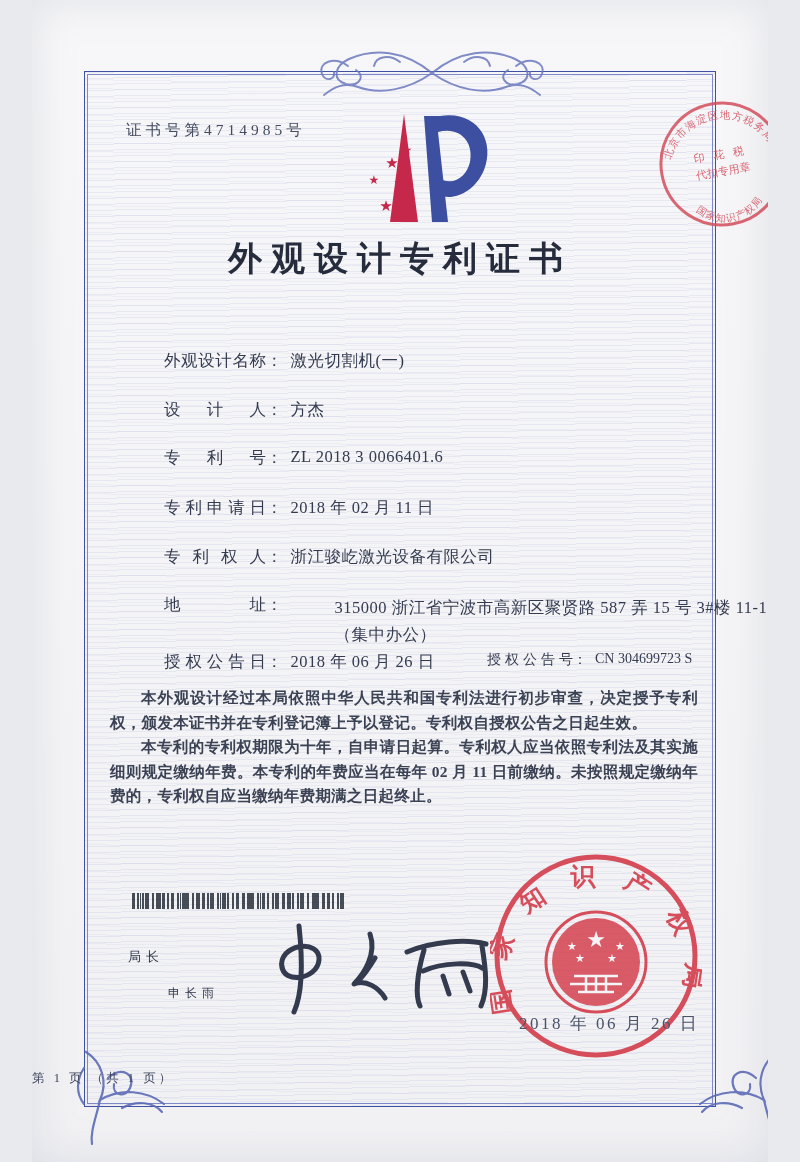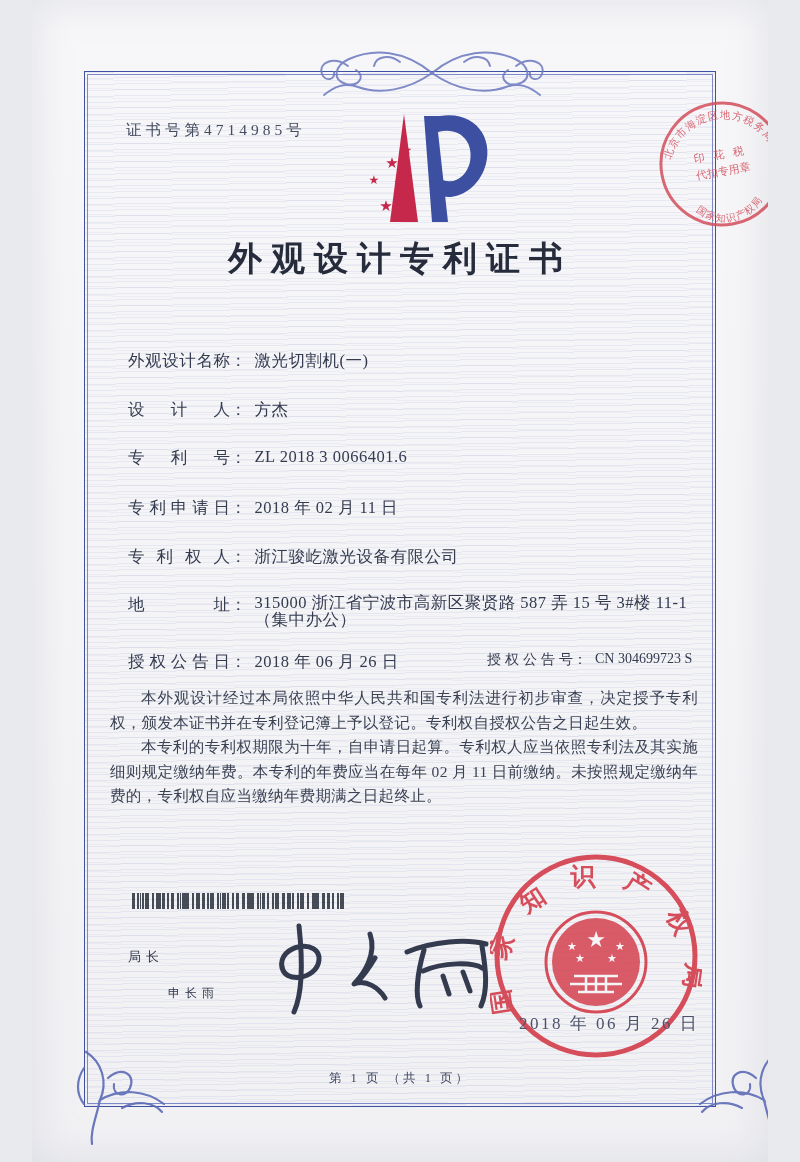--- a/index.html
+++ b/index.html
@@ -27,51 +27,51 @@
             letter-spacing:4px; color:#454c60; }
 
   .logo{ position:absolute; left:326px; top:108px; }
 
   .tax-seal{ position:absolute; left:620px; top:94px; transform:rotate(-10deg); opacity:.88; }
 
   .title{ position:absolute; left:0; right:0; top:236px; text-align:center;
           font-size:34px; font-weight:700; letter-spacing:9px; color:#262c3c; }
 
   .field{ position:absolute; left:96px; font-size:16.5px; color:#343b4f; display:flex; }
-  .field .lbl{ width:102px; text-align:justify; text-align-last:justify; flex:none; }
+  .field .lbl{ width:102px; text-align:justify; text-align-last:justify; flex:none;margin-left:36px; }
   .field .colon{ flex:none; margin-right:8px; }
   .field .val{ letter-spacing:.5px; }
-  .field .val.addr{ width:447px; line-height:17px; }
+  .field .val.addr{ width:447px; line-height:27px;margin-left:44px; }
   .field2{ position:absolute; left:455px; font-size:14px; color:#343b4f; display:flex; }
   .field2 .lbl{ width:86px; text-align:justify; text-align-last:justify; flex:none; }
   .field2 .colon{ flex:none; margin-right:8px; }
 
   .body-text{ position:absolute; left:78px; right:70px; top:686px;
               font-size:15.5px; line-height:24.5px; color:#3b4254;
               text-align:justify; letter-spacing:.3px; }
-  .body-text p{ text-indent:2em; }
+  .body-text p{ text-indent:2em;font-weight:bold; }
 
   .barcode{ position:absolute; left:100px; top:893px; width:212px; height:16px; opacity:.8;
     background-image:
       repeating-linear-gradient(90deg,#1c2430 0 2px,transparent 2px 5px),
       repeating-linear-gradient(90deg,#1c2430 0 1px,transparent 1px 8px),
       repeating-linear-gradient(90deg,#1c2430 0 3px,transparent 3px 13px);
   }
 
   .signer-title{ position:absolute; left:96px; top:948px; font-size:13px;
                  letter-spacing:5px; color:#2f3648; }
   .signer-name{ position:absolute; left:96px; top:985px; font-size:12px;
                 letter-spacing:5px; color:#2f3648;margin-left:40px; }
   .signature{ position:absolute; left:205px; top:910px; }
 
   .cnipa-seal{ position:absolute; left:458px; top:850px; opacity:.92; }
   .seal-date{ position:absolute; left:487px; top:1012px; font-size:17px;
               letter-spacing:2.5px; color:#4c5268; z-index:3; }
 
-  .footer{ position:absolute; left:0; right:0; top:1070px; text-align:center;
+  .footer{ position:absolute; left:0; right:0; top:1070px; text-align:left;
            font-size:12.5px; letter-spacing:3px; color:#3d445c; }
 </style>
 </head>
 <body>
 
 <div class="sheet">
 
   <div class="frame">
     <div class="guilloche"></div>
     <div class="frame-inner"></div>

